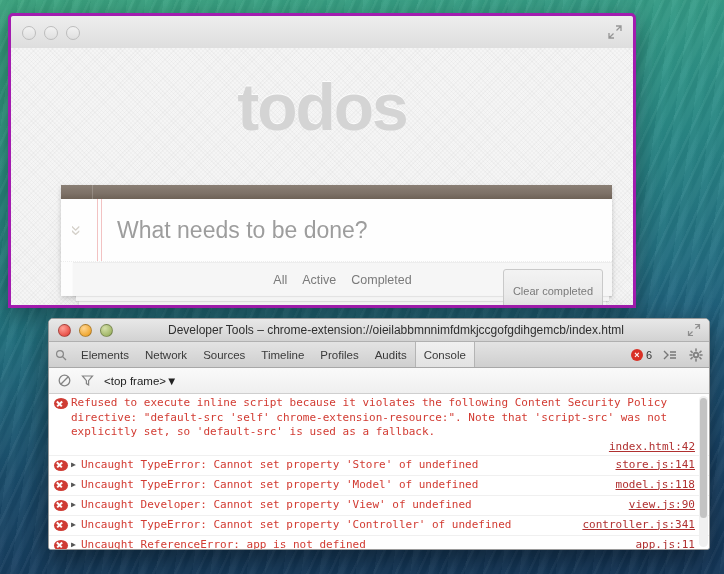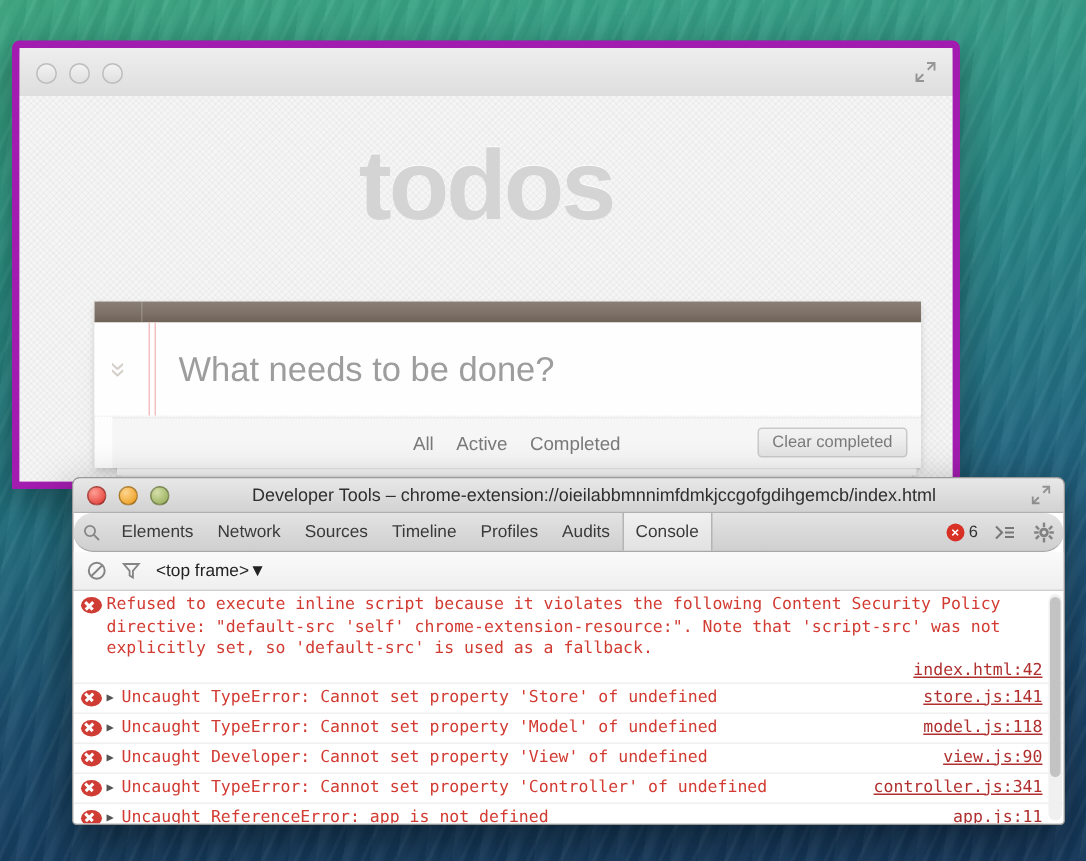--- a/index.html
+++ b/index.html
@@ -35,25 +35,25 @@
     background-image:
       repeating-linear-gradient(115deg, rgba(255,255,255,0.045) 0px, rgba(255,255,255,0.045) 2px, rgba(0,0,0,0.035) 3px, rgba(0,0,0,0.035) 7px, rgba(255,255,255,0.03) 9px, rgba(255,255,255,0.03) 13px, rgba(0,0,0,0.02) 15px, rgba(0,0,0,0.02) 20px),
       repeating-linear-gradient(98deg, rgba(255,255,255,0.03) 0px, rgba(255,255,255,0.03) 5px, rgba(0,0,0,0.03) 10px, rgba(0,0,0,0.03) 18px);
     opacity: 0.9;
   }
 
   
   #browser-window {
     position: absolute;
     left: 8px;
-    top: 27px;
+    top: 13px;
     width: 622px;
     height: 289px;
     background: #ececec;
-    border: 5px solid #a21caf;
+    border: 3px solid #a21caf;
     border-radius: 5px 5px 0 0;
     box-shadow: 0 8px 26px rgba(0,0,0,0.35);
     overflow: hidden;
   }
   #browser-titlebar {
     height: 32px;
     background: linear-gradient(180deg, #eeeeee 0%, #dedede 100%);
     border-bottom: 1px solid #c3c3c3;
     position: relative;
     border-radius: 4px 4px 0 0;
@@ -172,21 +172,21 @@
   }
   #clear-completed {
     position: absolute;
     right: 9px;
     top: 6px;
     font-size: 11px;
     color: #7a7a7a;
     background: linear-gradient(180deg,#f3f3f3 0%, #e4e4e4 100%);
     border: 1px solid #c9c9c9;
     border-radius: 3px;
-    padding: 3px 9px;
+    padding: 15px 9px;
     cursor: pointer;
     font-family: "Liberation Sans", sans-serif;
   }
 
   
   #devtools-window {
     position: absolute;
     left: 48px;
     top: 318px;
     width: 660px;
@@ -225,21 +225,20 @@
   #dt-resize-icon { position: absolute; right: 8px; top: 4px; width: 14px; height: 14px; opacity: 0.5; }
 
   #dt-tabbar {
     height: 25px;
     flex: 0 0 25px;
     background: linear-gradient(180deg, #e3e3e3 0%, #cfcfcf 100%);
     border-bottom: 1px solid #a8a8a8;
     display: flex;
     align-items: stretch;
     font-size: 11.5px;
-    border-radius: 13px;
   }
   #dt-search-icon { width: 24px; display: flex; align-items: center; justify-content: center; opacity: 0.55; }
   .dt-tab {
     display: flex; align-items: center;
     padding: 0 8px;
     color: #3a3a3a;
     cursor: pointer;
     white-space: nowrap;
   }
   .dt-tab.active {

